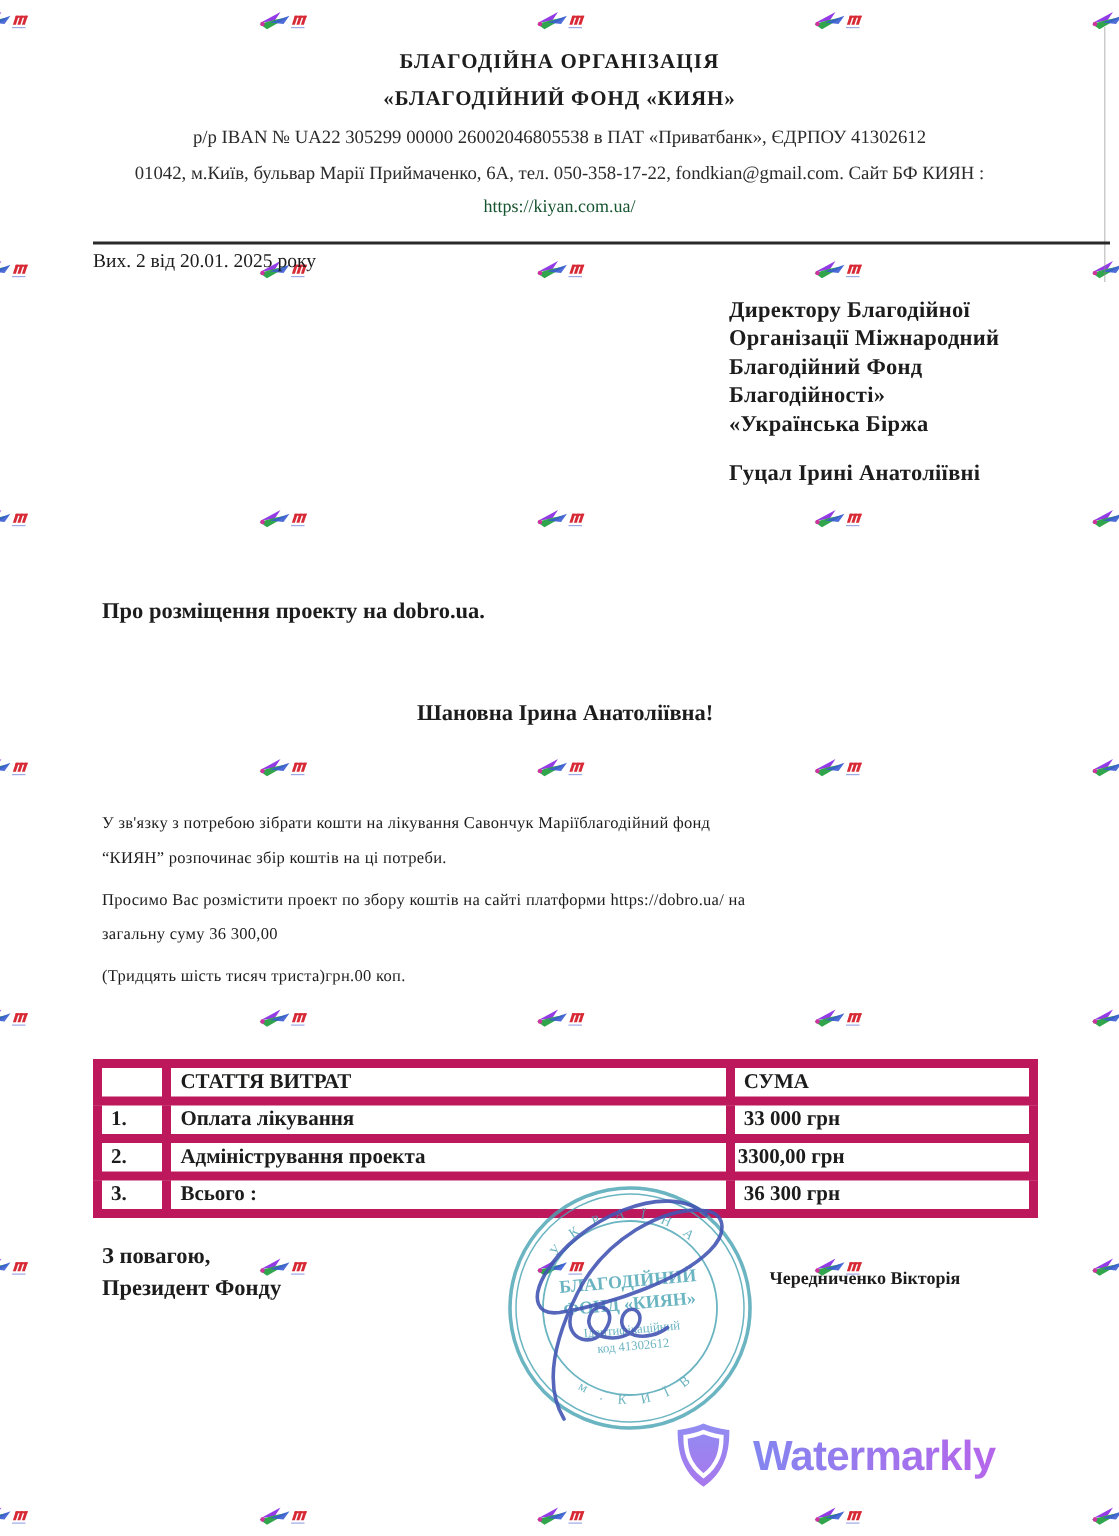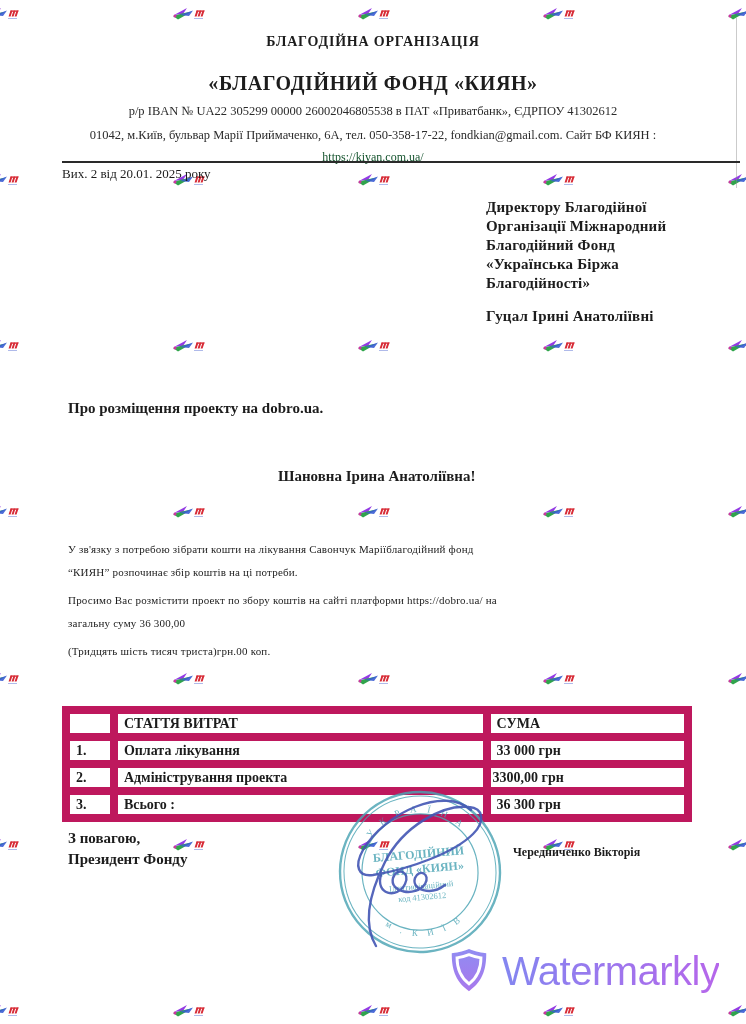--- a/index.html
+++ b/index.html
@@ -5,50 +5,50 @@
   html,body{margin:0;padding:0;}
   body{
     width:746px;height:1024px;position:relative;overflow:hidden;
     background:#ffffff;color:#1c1c1c;
     font-family:"Liberation Serif", serif;
   }
   .abs{position:absolute;}
   
   .letterhead{left:40px;top:34px;width:666px;text-align:center;}
   .org-line1{font-size:14px;font-weight:bold;letter-spacing:.8px;}
-  .org-line2{font-size:20px;font-weight:bold;letter-spacing:.6px;margin-top:22px;}
+  .org-line2{font-size:14px;font-weight:bold;letter-spacing:.6px;margin-top:9px;}
   .org-detail{font-size:12.5px;margin-top:9px;color:#2b2b2b;}
   .org-site{font-size:12px;margin-top:7px;color:#14532d;}
   .head-rule{left:62px;top:161px;width:678px;height:2px;background:#2a2a2a;}
   .ref-line{left:62px;top:166px;font-size:13px;text-align:right;}
   
   .recipient{left:486px;top:198px;width:240px;font-size:15px;font-weight:bold;line-height:19px;letter-spacing:.2px;}
   .recipient .name{margin-top:14px;}
   
   .subject{left:68px;top:400px;font-size:15px;font-weight:bold;text-align:center;}
   .salutation{left:278px;top:468px;font-size:15px;font-weight:bold;}
   .para{left:68px;width:630px;font-size:11px;font-weight:normal;line-height:23px;letter-spacing:.2px;}
   .p1{top:538px;} .p2{top:589px;} .p3{top:640px;}
   
   .costs{left:62px;top:706px;width:630px;border-collapse:collapse;font-size:14px;font-weight:bold;}
-  .costs th,.costs td{border:8px solid #be185d;padding:1px 6px;height:17px;text-align:left;vertical-align:middle;}
+  .costs th,.costs td{border:6px solid #be185d;padding:1px 6px;height:17px;text-align:left;vertical-align:middle;}
   .costs .c-num{width:30px;}
   .costs .c-item{width:382px;}
   .costs .c-sum{width:198px;}
   .costs td.indent{padding-left:2px;}
   
   .signoff{left:68px;top:828px;font-size:15px;font-weight:bold;line-height:21px;}
   .sign-name{left:513px;top:845px;font-size:12px;font-weight:bold;}
   
   .stamp{left:334px;top:786px;opacity:.82;transform:rotate(-5deg);}
   .signature{left:323px;top:778px;opacity:.9;}
   
   .wm{left:446px;top:946px;display:flex;align-items:center;gap:10px;opacity:.95;}
   .wm-text{
-    font-family:"Liberation Sans", sans-serif;font-weight:normal;font-size:40px;letter-spacing:-.5px;
+    font-family:"Liberation Sans", sans-serif;font-weight:bold;font-size:28px;letter-spacing:-.5px;
     background:linear-gradient(90deg,#7d80f0 0%,#9a6eed 55%,#b25ee9 100%);
     -webkit-background-clip:text;background-clip:text;color:transparent;
   }
   
   .tile{position:absolute;width:34px;height:15px;opacity:.92;}
   
   .edge-line{left:736px;top:18px;width:1px;height:170px;background:#8c8c8c;opacity:.45;}
 </style>
 </head>
 <body>
@@ -520,22 +520,22 @@
   <div class="org-detail">01042, м.Київ, бульвар Марії Приймаченко, 6А, тел. 050-358-17-22, fondkian@gmail.com. Сайт БФ КИЯН :</div>
   <div class="org-site">https://kiyan.com.ua/</div>
 </div>
 <div class="abs head-rule"></div>
 <div class="abs ref-line">Вих. 2 від 20.01. 2025 року</div>
 
 <div class="abs recipient">
   <div>Директору Благодійної</div>
   <div>Організації Міжнародний</div>
   <div>Благодійний Фонд</div>
+  <div>Благодійності»</div>
   <div>«Українська Біржа</div>
-  <div>Благодійності»</div>
   <div class="name">Гуцал Ірині Анатоліївні</div>
 </div>
 
 <div class="abs subject">Про розміщення проекту на dobro.ua.</div>
 <div class="abs salutation">Шановна Ірина Анатоліївна!</div>
 
 <div class="abs para p1">
   <div>У зв'язку з потребою зібрати кошти на лікування Савончук Маріїблагодійний фонд</div>
   <div>“КИЯН” розпочинає збір коштів на ці потреби.</div>
 </div>

